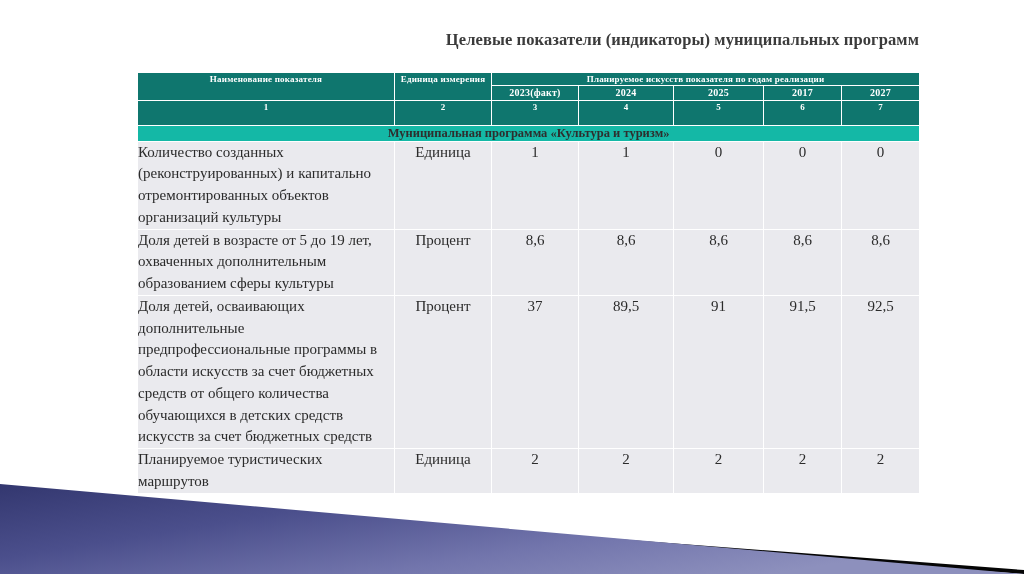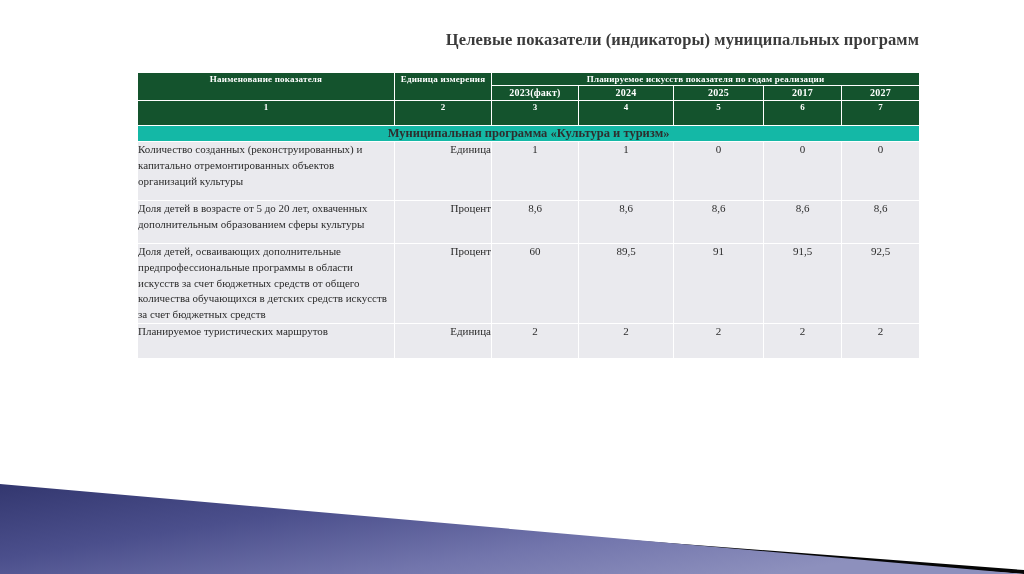--- a/index.html
+++ b/index.html
@@ -43,21 +43,21 @@
   }
   table.indicators td,
   table.indicators th {
     border: 1px solid #ffffff;
     vertical-align: top;
     padding: 0;
   }
 
   
   .hcell {
-    background: #14532d;
+    background: #0f766e;
     color: #ffffff;
     font-weight: bold;
     font-size: 9px;
     text-align: center;
     vertical-align: middle;
     letter-spacing: 0.2px;
     line-height: 1.35;
     padding: 4px 3px;
   }
   .hcell.big {
@@ -82,30 +82,30 @@
     font-weight: bold;
     font-size: 12.5px;
     color: #2e2e2e;
     padding: 15px 0 16px 0;
   }
 
   
   .bcell {
     background: #eaeaee;
     border: 1px solid #f6f6f8;
-    font-size: 11px;
+    font-size: 15px;
     color: #2b2b2b;
     line-height: 1.45;
     padding: 5px 4px 5px 5px;
   }
   .bcell.name {
     text-align: left;
   }
   .bcell.unit {
-    text-align: right;
+    text-align: center;
     margin-top: 20px;
   }
   .bcell.val {
     text-align: center;
   }
 
   .r1 .bcell { height: 58px; }
   .r2 .bcell { height: 42px; }
   .r3 .bcell { height: 68px; }
   .r4 .bcell { height: 34px; }
@@ -171,33 +171,33 @@
         <td class="bcell name">Количество созданных (реконструированных) и капитально отремонтированных объектов организаций культуры</td>
         <td class="bcell unit">Единица</td>
         <td class="bcell val">1</td>
         <td class="bcell val">1</td>
         <td class="bcell val">0</td>
         <td class="bcell val">0</td>
         <td class="bcell val">0</td>
       </tr>
 
       <tr class="r2">
-        <td class="bcell name">Доля детей в возрасте от 5 до 20 лет, охваченных дополнительным образованием сферы культуры</td>
+        <td class="bcell name">Доля детей в возрасте от 5 до 19 лет, охваченных дополнительным образованием сферы культуры</td>
         <td class="bcell unit">Процент</td>
         <td class="bcell val">8,6</td>
         <td class="bcell val">8,6</td>
         <td class="bcell val">8,6</td>
         <td class="bcell val">8,6</td>
         <td class="bcell val">8,6</td>
       </tr>
 
       <tr class="r3">
         <td class="bcell name">Доля детей, осваивающих дополнительные предпрофессиональные программы в области искусств за счет бюджетных средств от общего количества обучающихся в детских средств искусств за счет бюджетных средств</td>
         <td class="bcell unit">Процент</td>
-        <td class="bcell val">60</td>
+        <td class="bcell val">37</td>
         <td class="bcell val">89,5</td>
         <td class="bcell val">91</td>
         <td class="bcell val">91,5</td>
         <td class="bcell val">92,5</td>
       </tr>
 
       <tr class="r4">
         <td class="bcell name"> Планируемое туристических маршрутов</td>
         <td class="bcell unit">Единица</td>
         <td class="bcell val">2</td>

